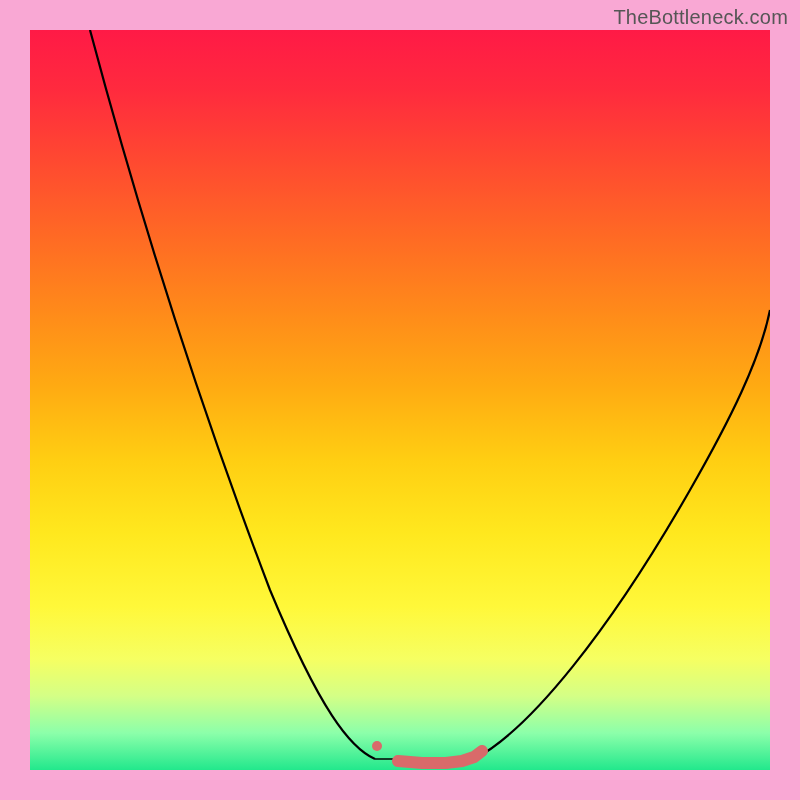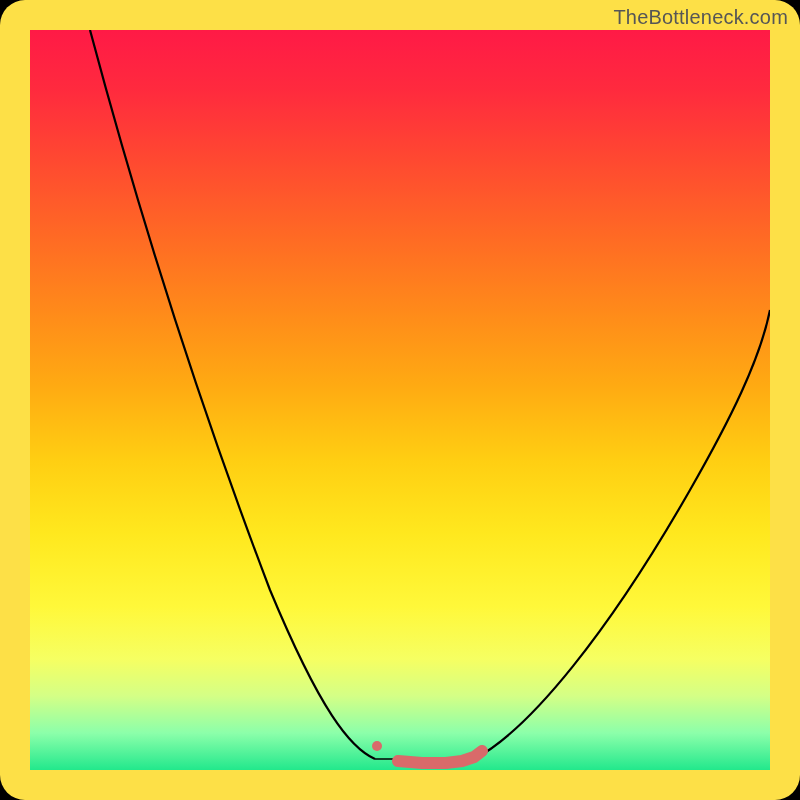--- a/index.html
+++ b/index.html
@@ -10,22 +10,21 @@
     background: #000;
     overflow: hidden;
     font-family: Arial, Helvetica, sans-serif;
   }
   .frame {
     position: absolute;
     left: 0;
     top: 0;
     width: 800px;
     height: 800px;
-    background: #fde047;
-    border-radius: 25px;
+    background: #f9a8d4;
   }
   .plot-area {
     position: absolute;
     left: 30px;
     top: 30px;
     width: 740px;
     height: 740px;
     overflow: hidden;
   }
   .gradient {

